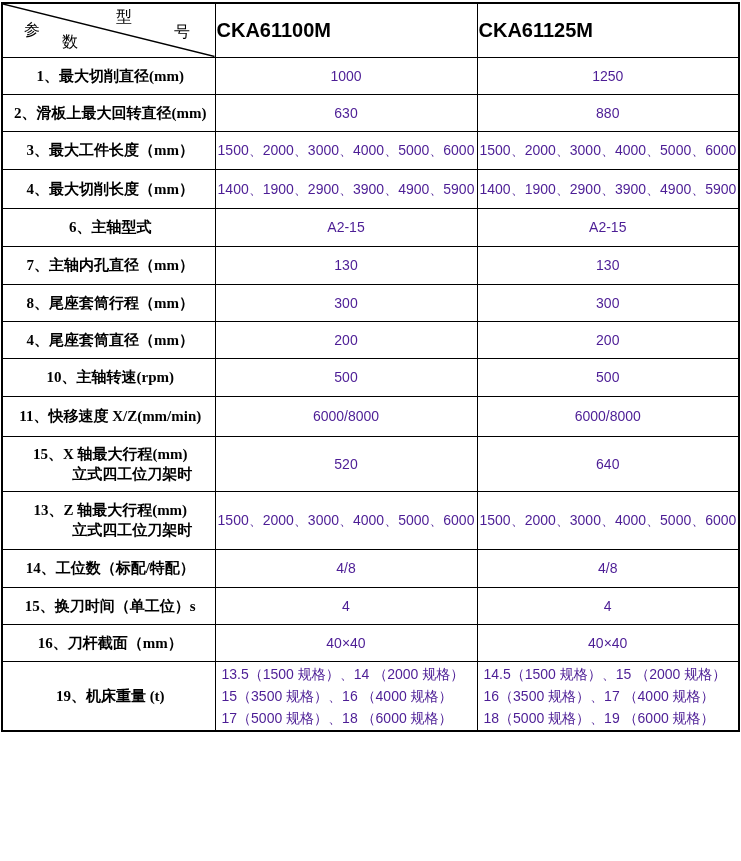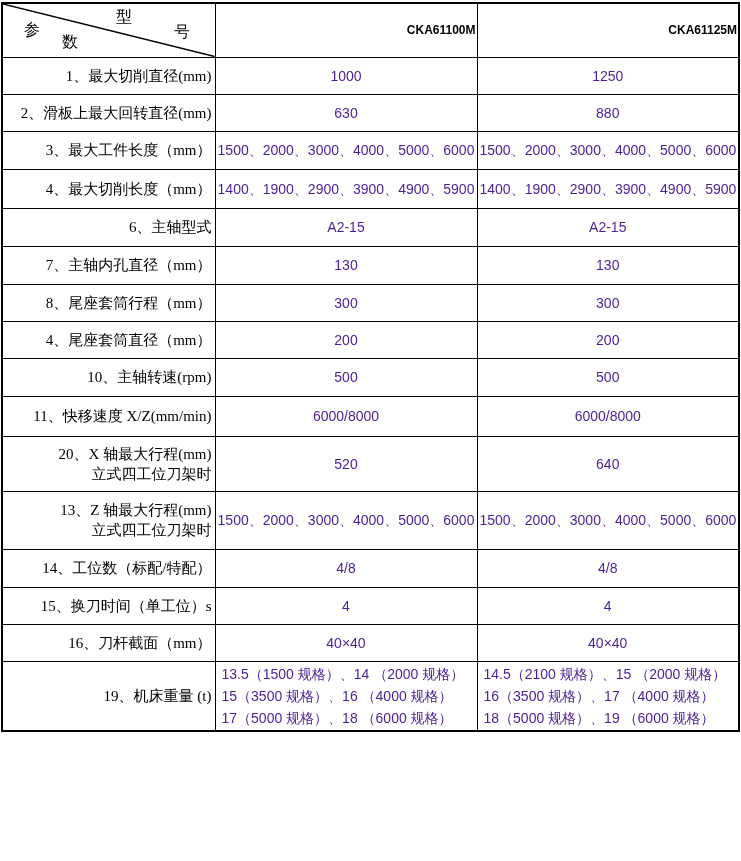--- a/index.html
+++ b/index.html
@@ -47,34 +47,35 @@
     color: #000000;
   }
   .c-can  { left: 21px;  top: 18px; }
   .c-shu  { left: 59px;  top: 30px; }
   .c-type { left: 113px; top: 5px;  }
   .c-hao  { left: 171px; top: 20px; }
   
   th.model {
     font-family: "Liberation Sans", "DejaVu Sans", sans-serif;
     font-weight: bold;
-    font-size: 12px;
-    text-align: right;
+    font-size: 20px;
+    text-align: left;
     vertical-align: middle;
     color: #000000;
   }
   
   td.lbl {
     font-family: "Liberation Serif", "DejaVu Serif", serif;
     font-size: 15px;
     line-height: 20px;
     color: #000000;
-    text-align: right;
+    text-align: center;
     vertical-align: middle;
     padding: 2px 3px 2px 6px;
+    font-weight: bold;
   }
   td.lbl .lline { white-space: nowrap; }
   td.lbl .lline.cont { margin-left: 44px; }
   .wavy {
     text-decoration: underline wavy #e00000;
     text-decoration-thickness: 1px;
     text-underline-offset: 2px;
   }
   
   td.val {
@@ -224,21 +225,21 @@
           </td>
           <td class="val">
             <div>6000/8000</div>
           </td>
           <td class="val">
             <div>6000/8000</div>
           </td>
         </tr>
         <tr style="height: 55px;">
           <td class="lbl">
-            <div class="lline"><span>20、X 轴最大行程(mm)</span></div>
+            <div class="lline"><span>15、X 轴最大行程(mm)</span></div>
             <div class="lline cont"><span>立式四工位刀架时</span></div>
           </td>
           <td class="val">
             <div>520</div>
           </td>
           <td class="val">
             <div>640</div>
           </td>
         </tr>
         <tr style="height: 58px;">
@@ -289,20 +290,20 @@
         <tr style="height: 70px;">
           <td class="lbl">
             <div class="lline"><span>19、机床重量 (t)</span></div>
           </td>
           <td class="val left">
             <div>13.5（1500 规格）、14 （2000 规格）</div>
             <div>15（3500 规格）、16 （4000 规格）</div>
             <div>17（5000 规格）、18 （6000 规格）</div>
           </td>
           <td class="val left">
-            <div>14.5（2100 规格）、15 （2000 规格）</div>
+            <div>14.5（1500 规格）、15 （2000 规格）</div>
             <div>16（3500 规格）、17 （4000 规格）</div>
             <div>18（5000 规格）、19 （6000 规格）</div>
           </td>
         </tr>
       </tbody>
   </table>
 </div>
 
 </body></html>

